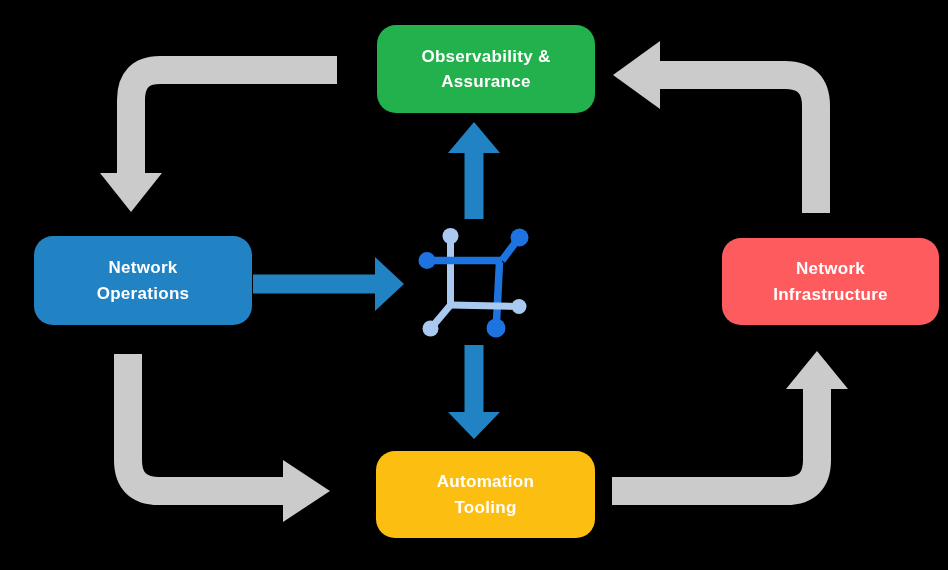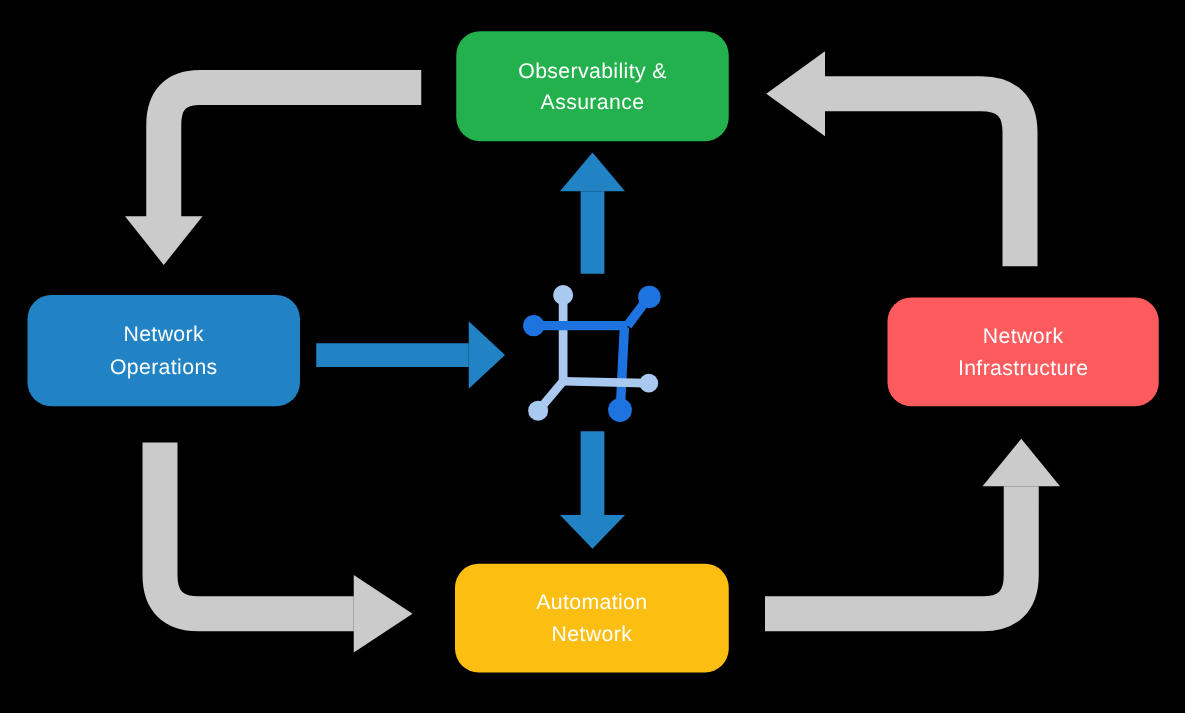--- a/index.html
+++ b/index.html
@@ -11,26 +11,27 @@
     font-family:"Liberation Sans", sans-serif;
   }
   .stage{position:absolute;left:0;top:0;width:948px;height:570px;}
   svg.layer{position:absolute;left:0;top:0;}
   .node{
     position:absolute;
     display:flex;align-items:center;justify-content:center;
     border-radius:19px;
     color:#ffffff;
     font-size:17px;
-    font-weight:400;
+    font-weight:700;
     letter-spacing:.3px;
     line-height:1.5;
     text-align:center;
     white-space:pre-line;
     font-family:"Liberation Sans", sans-serif;
+    margin-left:12px;
   }
   .node-observability{left:365px;top:25px;width:218px;height:88px;}
   .node-operations{left:22px;top:236px;width:218px;height:89px;}
   .node-infrastructure{left:710px;top:238px;width:217px;height:87px;}
   .node-automation{left:364px;top:451px;width:219px;height:87px;}
 </style>
 </head>
 <body style="background-color: rgb(0, 0, 0);">
 
 <div class="stage">
@@ -103,16 +104,16 @@
 Operations</span>
   </div>
 
   <div class="node node-infrastructure" style="background-color: rgb(254, 91, 94);">
     <span>Network
 Infrastructure</span>
   </div>
 
   <div class="node node-automation" style="background-color: rgb(252, 190, 17);">
     <span>Automation
-Network</span>
+Tooling</span>
   </div>
 
 </div>
 
 </body></html>

